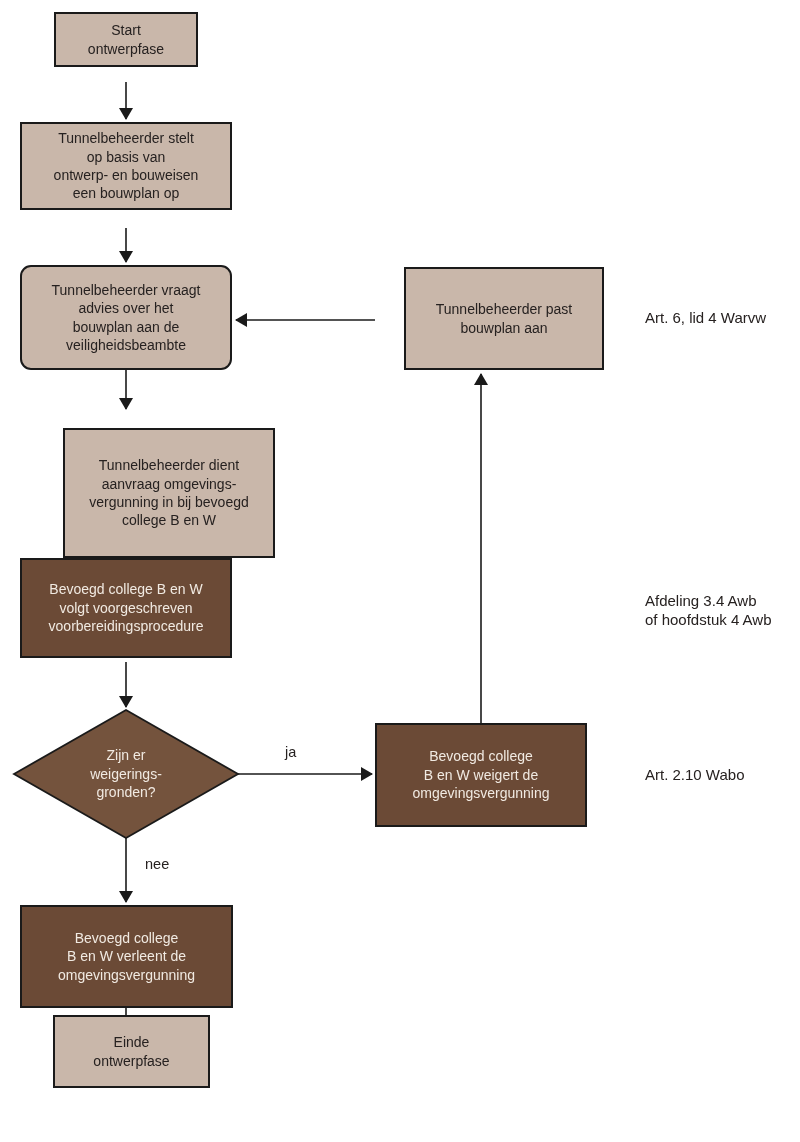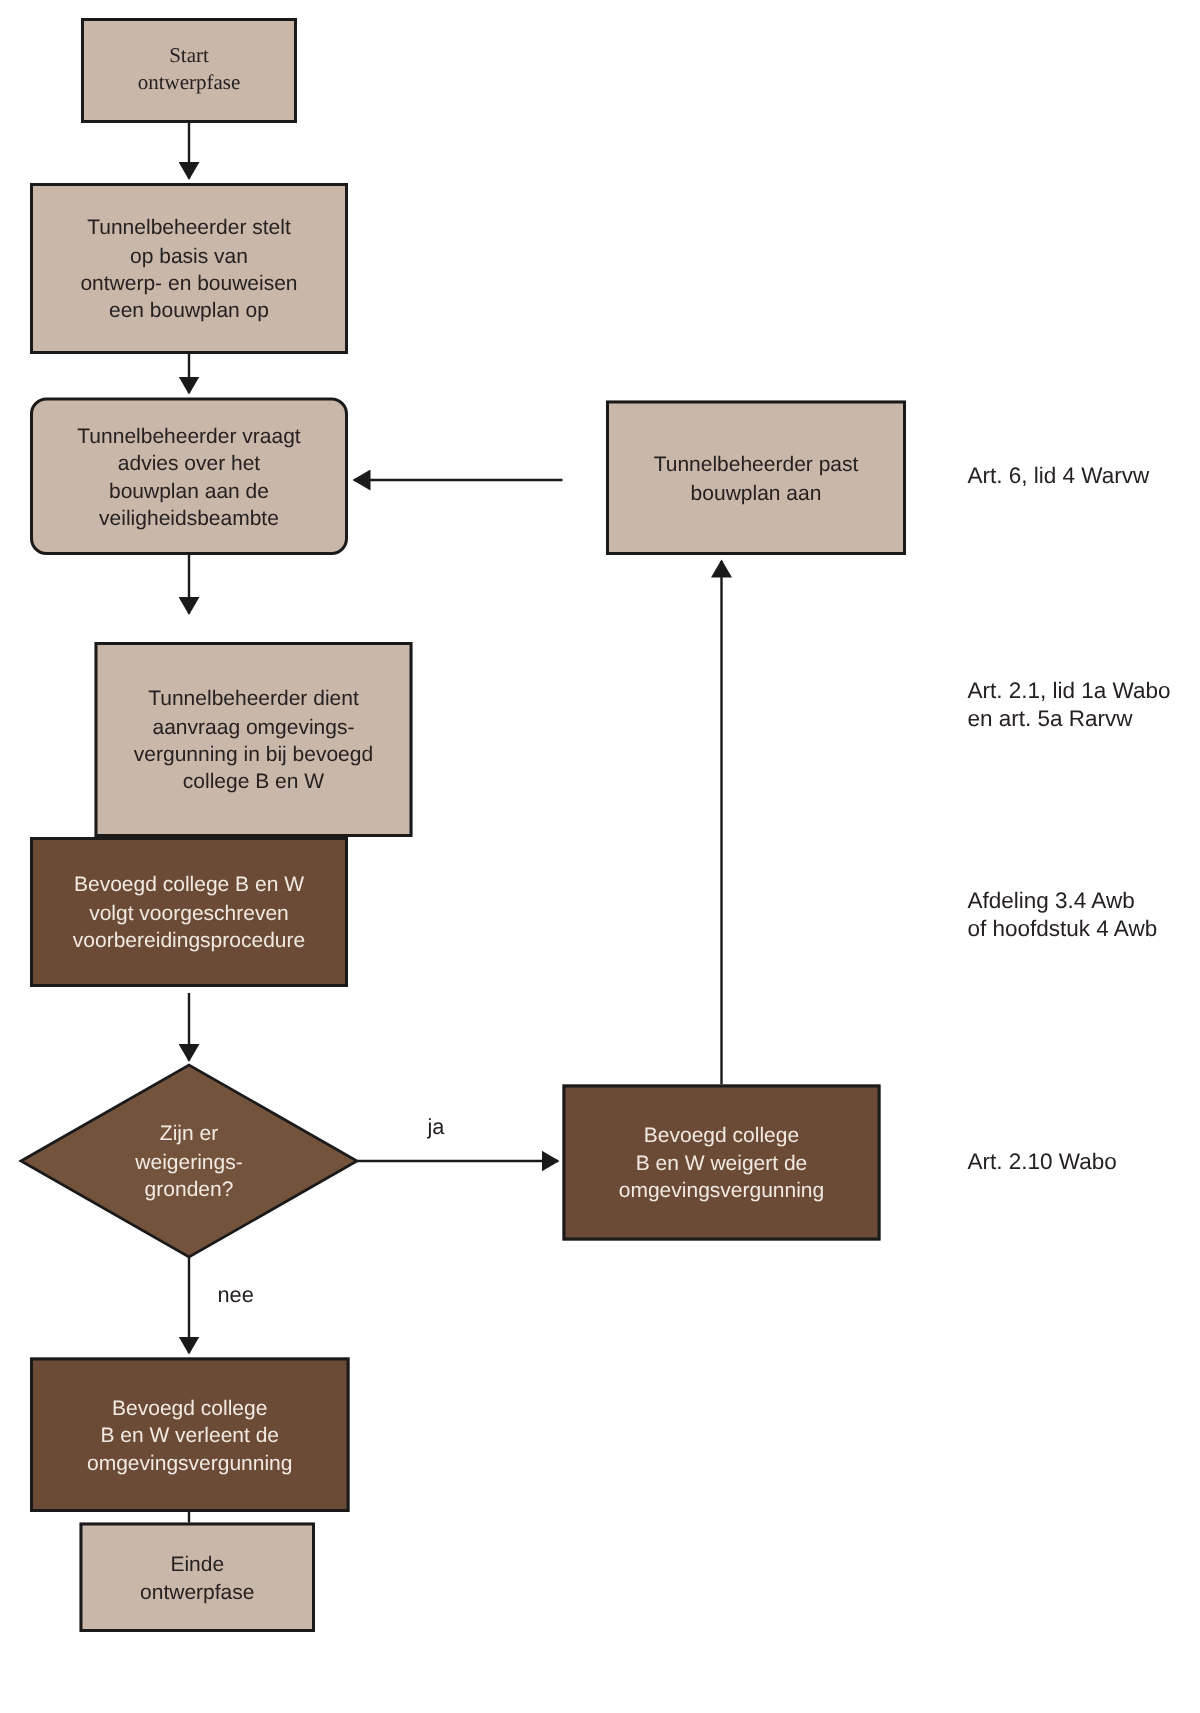--- a/index.html
+++ b/index.html
@@ -55,22 +55,22 @@
   }
 
   .edge-label {
     position: absolute; z-index: 3;
     font-size: 14.5px; color: var(--light-text);
     background: var(--background);
     padding: 0 2px;
   }
 
   
-  #n-start     { left: 54px;  top: 12px;   width: 144px; height: 70px; font-family: Liberation Serif, serif; }
-  #n-bouwplan  { left: 20px;  top: 122px;  width: 212px; height: 114px; }
+  #n-start     { left: 54px;  top: 12px;   width: 144px; height: 55px; }
+  #n-bouwplan  { left: 20px;  top: 122px;  width: 212px; height: 88px; }
   #n-advies    { left: 20px;  top: 265px;  width: 212px; height: 105px; border-radius: 11px; }
   #n-past      { left: 375px; top: 267px;  width: 200px; height: 103px; margin-left: 29px; }
   #n-aanvraag  { left: 20px;  top: 428px;  width: 212px; height: 130px; margin-left: 43px; }
   #n-procedure { left: 20px;  top: 558px;  width: 212px; height: 100px; }
   #n-weigert   { left: 375px; top: 723px;  width: 212px; height: 104px; }
   #n-verleent  { left: 20px;  top: 905px;  width: 213px; height: 103px; }
   #n-einde     { left: 53px;  top: 1015px; width: 157px; height: 73px; }
   #n-beslissing{ left: 50px;  top: 732px;  width: 152px; height: 84px; }
 
   #a-warvw   { left: 645px; top: 309px; }
@@ -130,22 +130,20 @@
   <div id="n-weigert" class="node dark">Bevoegd college
 B en W weigert de
 omgevingsvergunning</div>
   <div id="n-verleent" class="node dark">Bevoegd college
 B en W verleent de
 omgevingsvergunning</div>
   <div id="n-einde" class="node light">Einde
 ontwerpfase</div>
 
   <div id="a-warvw" class="annotation">Art. 6, lid 4 Warvw</div>
-  <div id="a-wabo" class="annotation">Art. 2.1, lid 1a Wabo
-en art. 5a Rarvw</div>
   <div id="a-awb" class="annotation">Afdeling 3.4 Awb
 of hoofdstuk 4 Awb</div>
   <div id="a-wabo210" class="annotation">Art. 2.10 Wabo</div>
 
   <div id="lbl-ja" class="edge-label">ja</div>
   <div id="lbl-nee" class="edge-label">nee</div>
 
 </div>
 
 </body></html>

